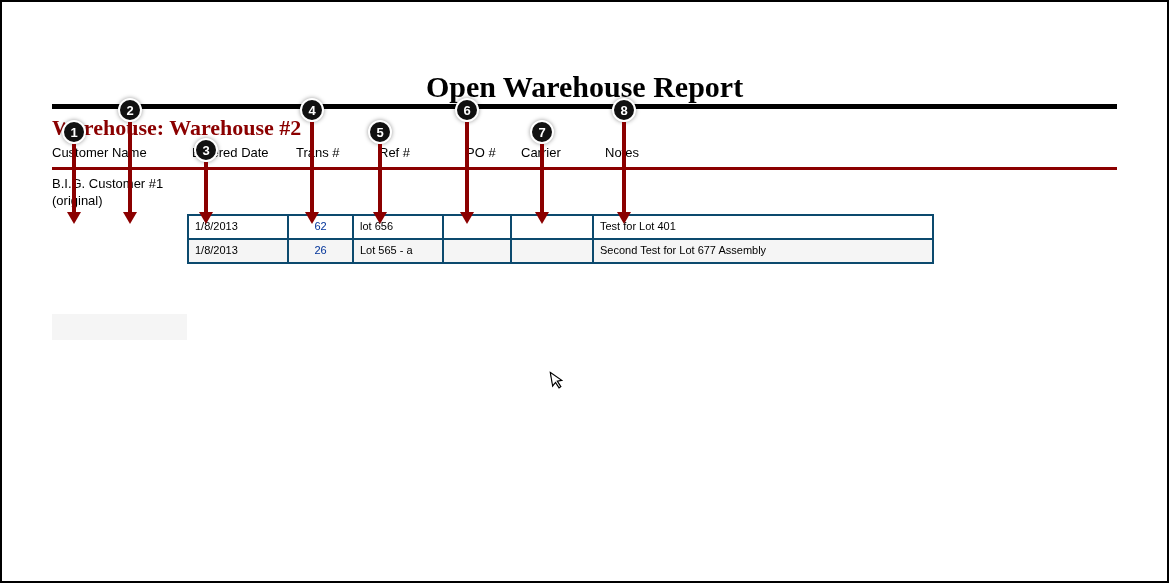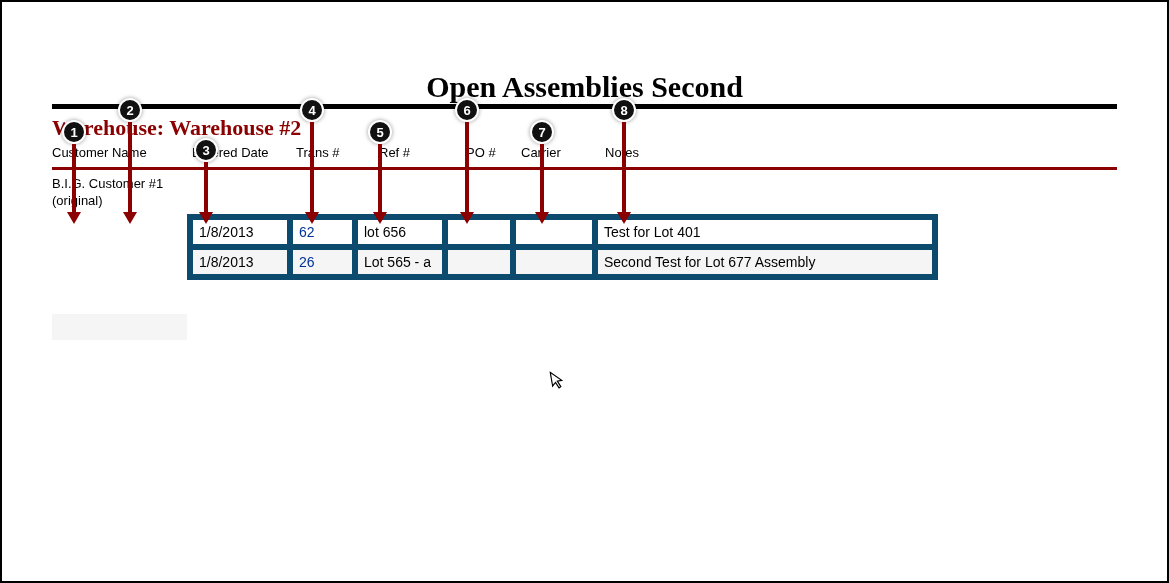--- a/index.html
+++ b/index.html
@@ -57,33 +57,33 @@
     }
     .customer-name {
       margin-bottom: 2px;
     }
     .data-table {
       border-collapse: collapse;
       margin-left: 185px;
       margin-top: 6px;
     }
     .data-table td {
-      border: 6px solid #0c4a6e;
-      font-size: 14px;
+      border: 2px solid #0c4a6e;
+      font-size: 11px;
       padding: 4px 6px;
       vertical-align: top;
       height: 24px;
     }
     .col-date { width: 100px; }
     .col-trans { width: 65px; }
     .col-ref { width: 90px; }
     .col-po { width: 68px; }
     .col-carrier { width: 82px; }
     .col-notes { width: 340px; margin-top: 11px; }
-    .trans-link { color: #003399; }
+    .trans-link { color: #003399; text-align: center; }
     .row-alt { background: #f5f5f5; }
     .row-alt-outer {
       position: absolute;
       left: 50px;
       height: 26px;
       width: 135px;
       background: #f5f5f5;
     }
 
     
@@ -126,21 +126,21 @@
       font-size: 16px;
       color: #000;
       transform: rotate(-10deg);
     }
   </style>
 </head>
 <body>
 
 <div class="report-container">
 
-  <h1 class="report-title">Open Assemblies Second</h1>
+  <h1 class="report-title">Open Warehouse Report</h1>
   <div class="title-underline"></div>
 
   <div class="warehouse-line">Warehouse: Warehouse #2</div>
 
   <div class="col-header-row">
     <span style="left:0px">Customer Name</span>
     <span style="left:140px">Entered Date</span>
     <span style="left:244px">Trans #</span>
     <span style="left:327px">Ref #</span>
     <span style="left:414px">PO #</span>

